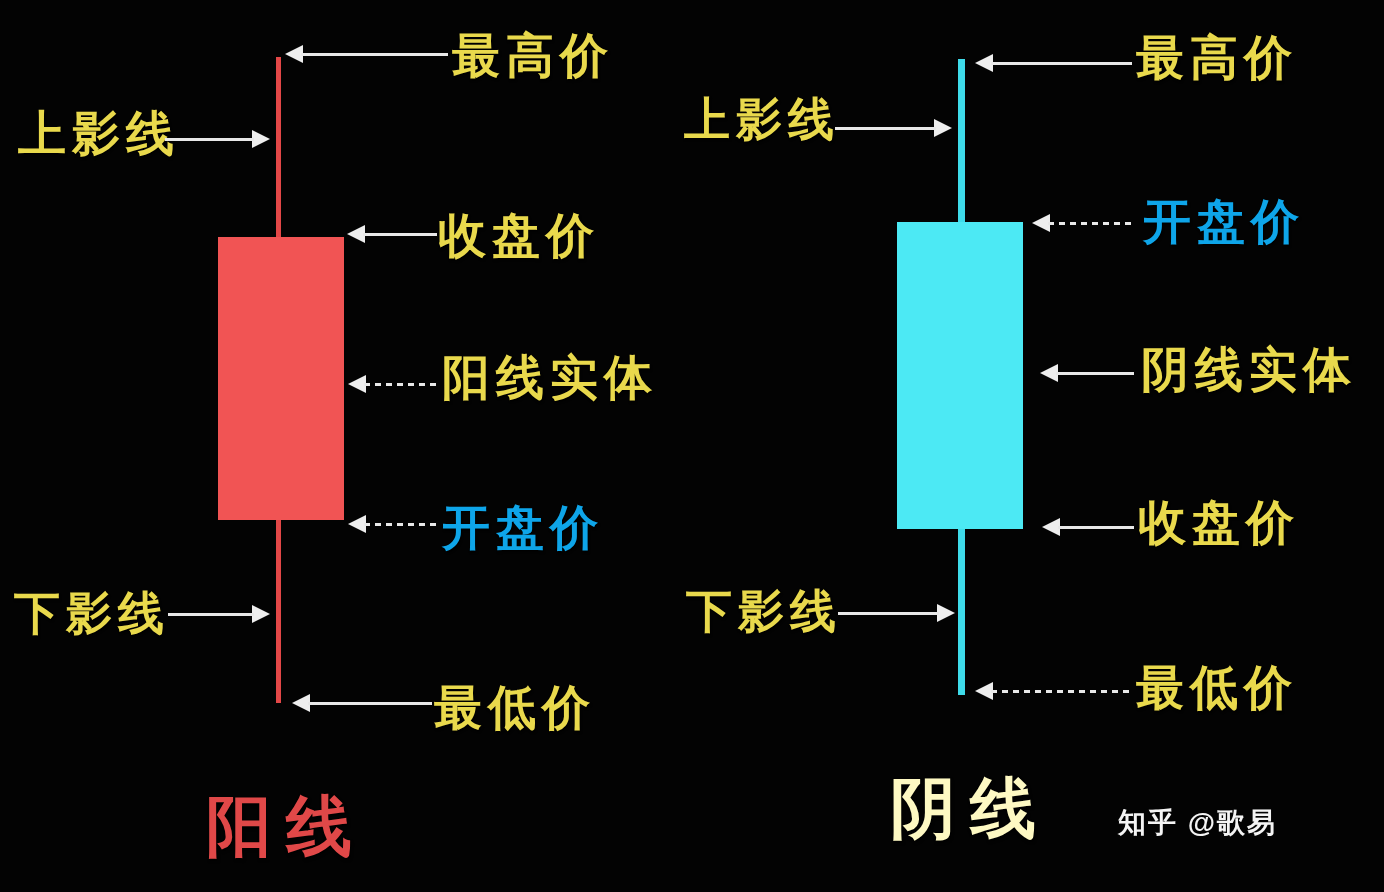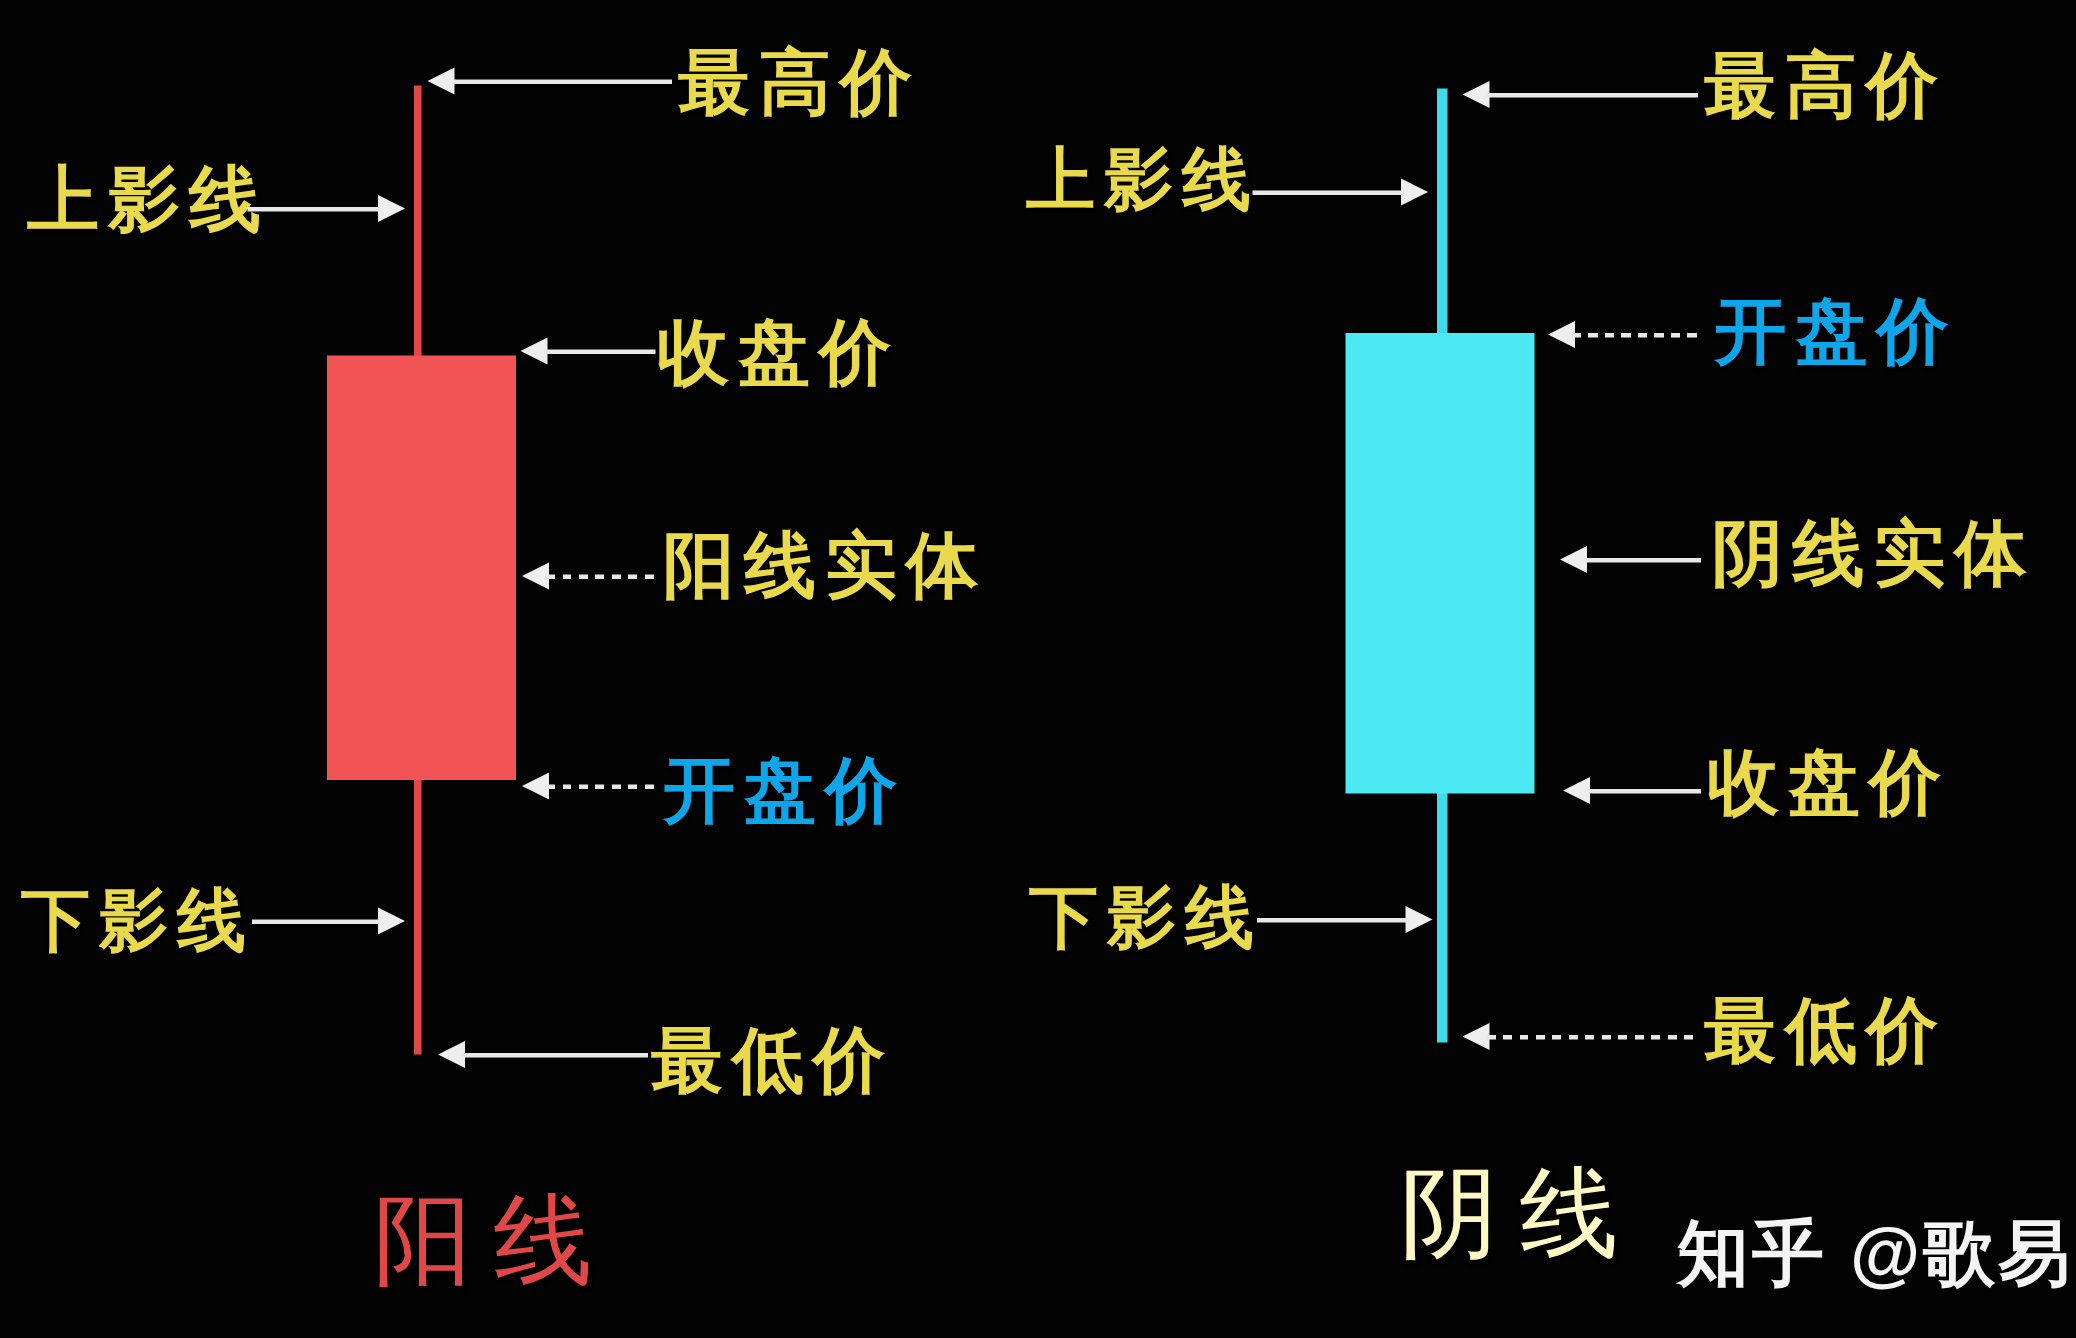--- a/index.html
+++ b/index.html
@@ -36,31 +36,30 @@
 
   .r-high    { left:1136px; top:32px; }
   .r-ushadow { left:684px;  top:94px;  font-size:46px; }
   .r-open    { left:1143px; top:196px; }
   .r-body    { left:1141px; top:344px; }
   .r-close   { left:1138px; top:497px; }
   .r-dshadow { left:686px;  top:586px; font-size:46px; }
   .r-low     { left:1136px; top:662px; }
 
   .candle-title {
-    position:absolute; font-weight:normal; font-size:66px;
+    position:absolute; font-weight:bold; font-size:66px;
     letter-spacing:14px; white-space:nowrap;
     text-shadow:1px 2px 3px rgba(0,0,0,.9);
-    margin-left:43px;
   }
   .t-left  { left:206px; top:782px; color:#e04848; }
   .t-right { left:890px; top:764px; color:#fef9c3; }
 
   .watermark {
     position:absolute; left:1118px; top:804px;
-    color:#f4f4f4; font-size:48px; font-weight:bold;
+    color:#f4f4f4; font-size:28px; font-weight:bold;
     letter-spacing:2px; white-space:nowrap;
   }
 
   
   .arrow { position:absolute; height:18px; }
   .arrow .shaft {
     position:absolute; top:8px; height:3px; background:#e8e8e8;
   }
   .arrow.point-left  .shaft { left:16px; right:0; }
   .arrow.point-right .shaft { left:0; right:16px; }

